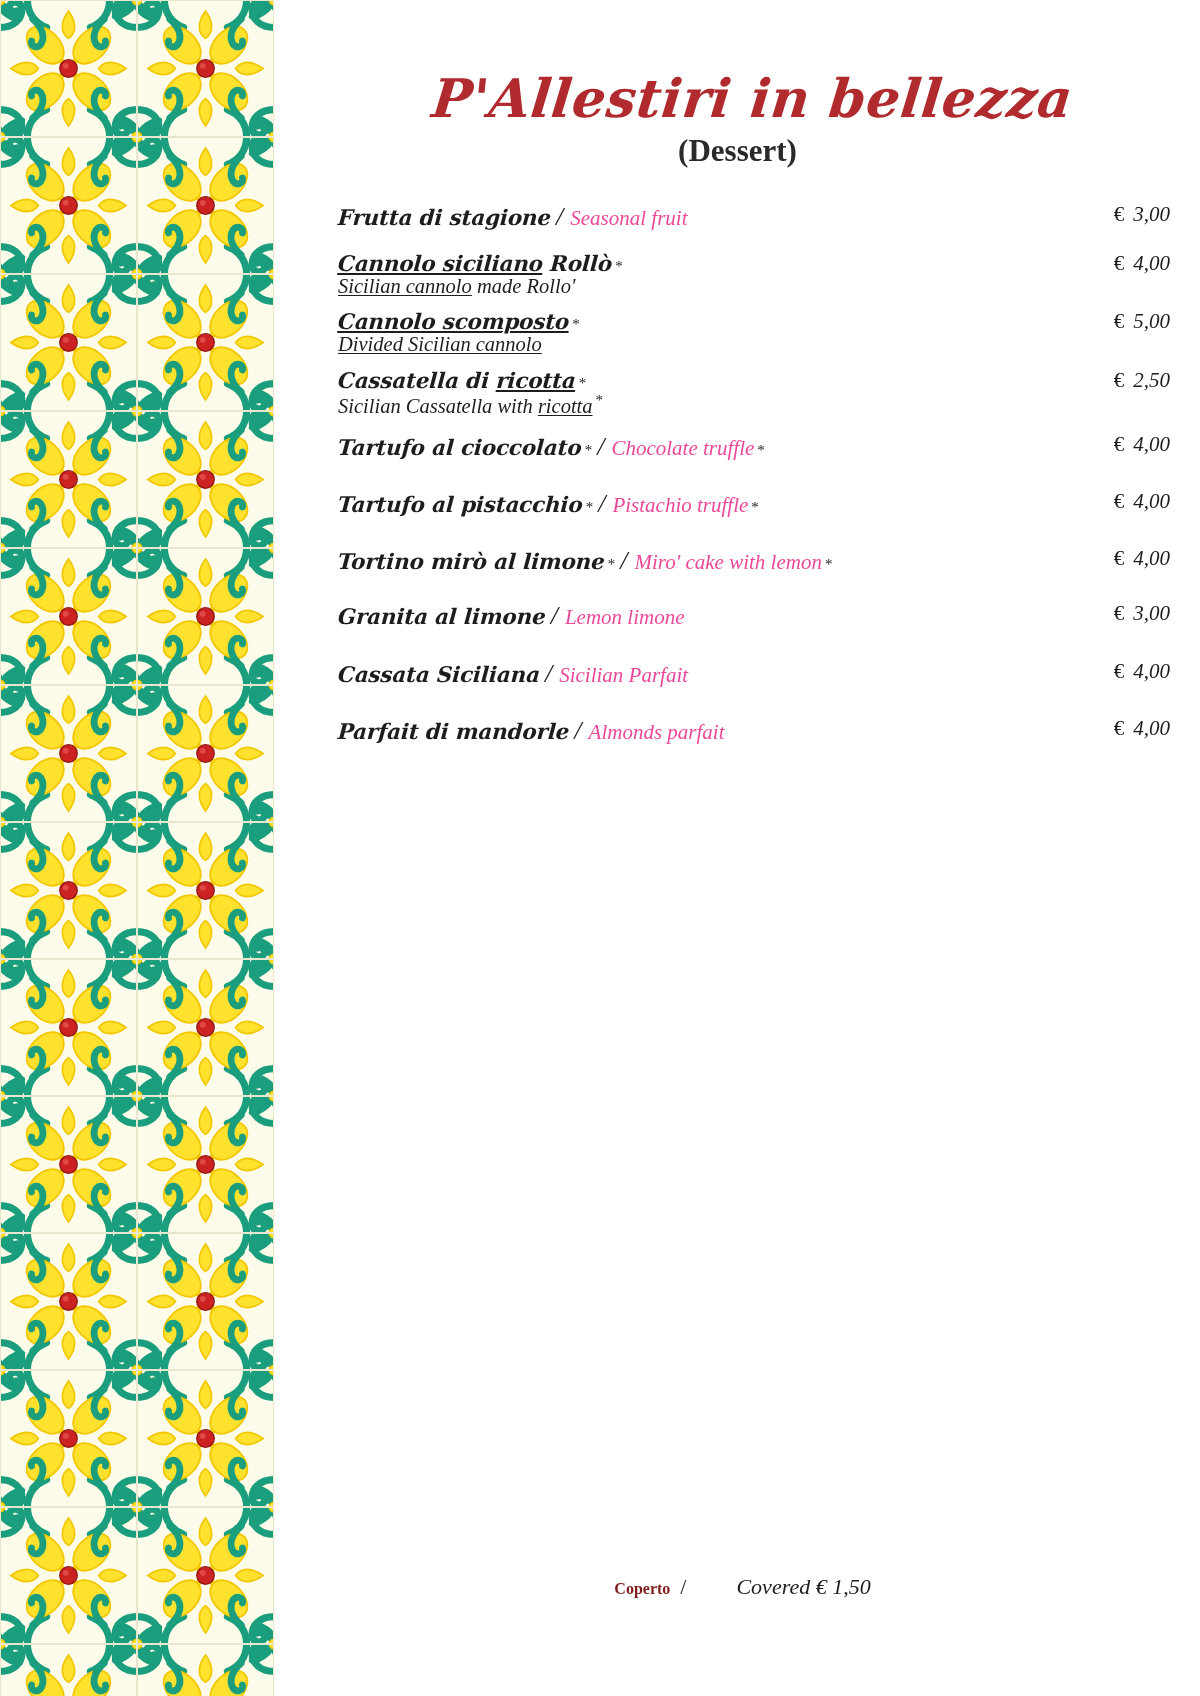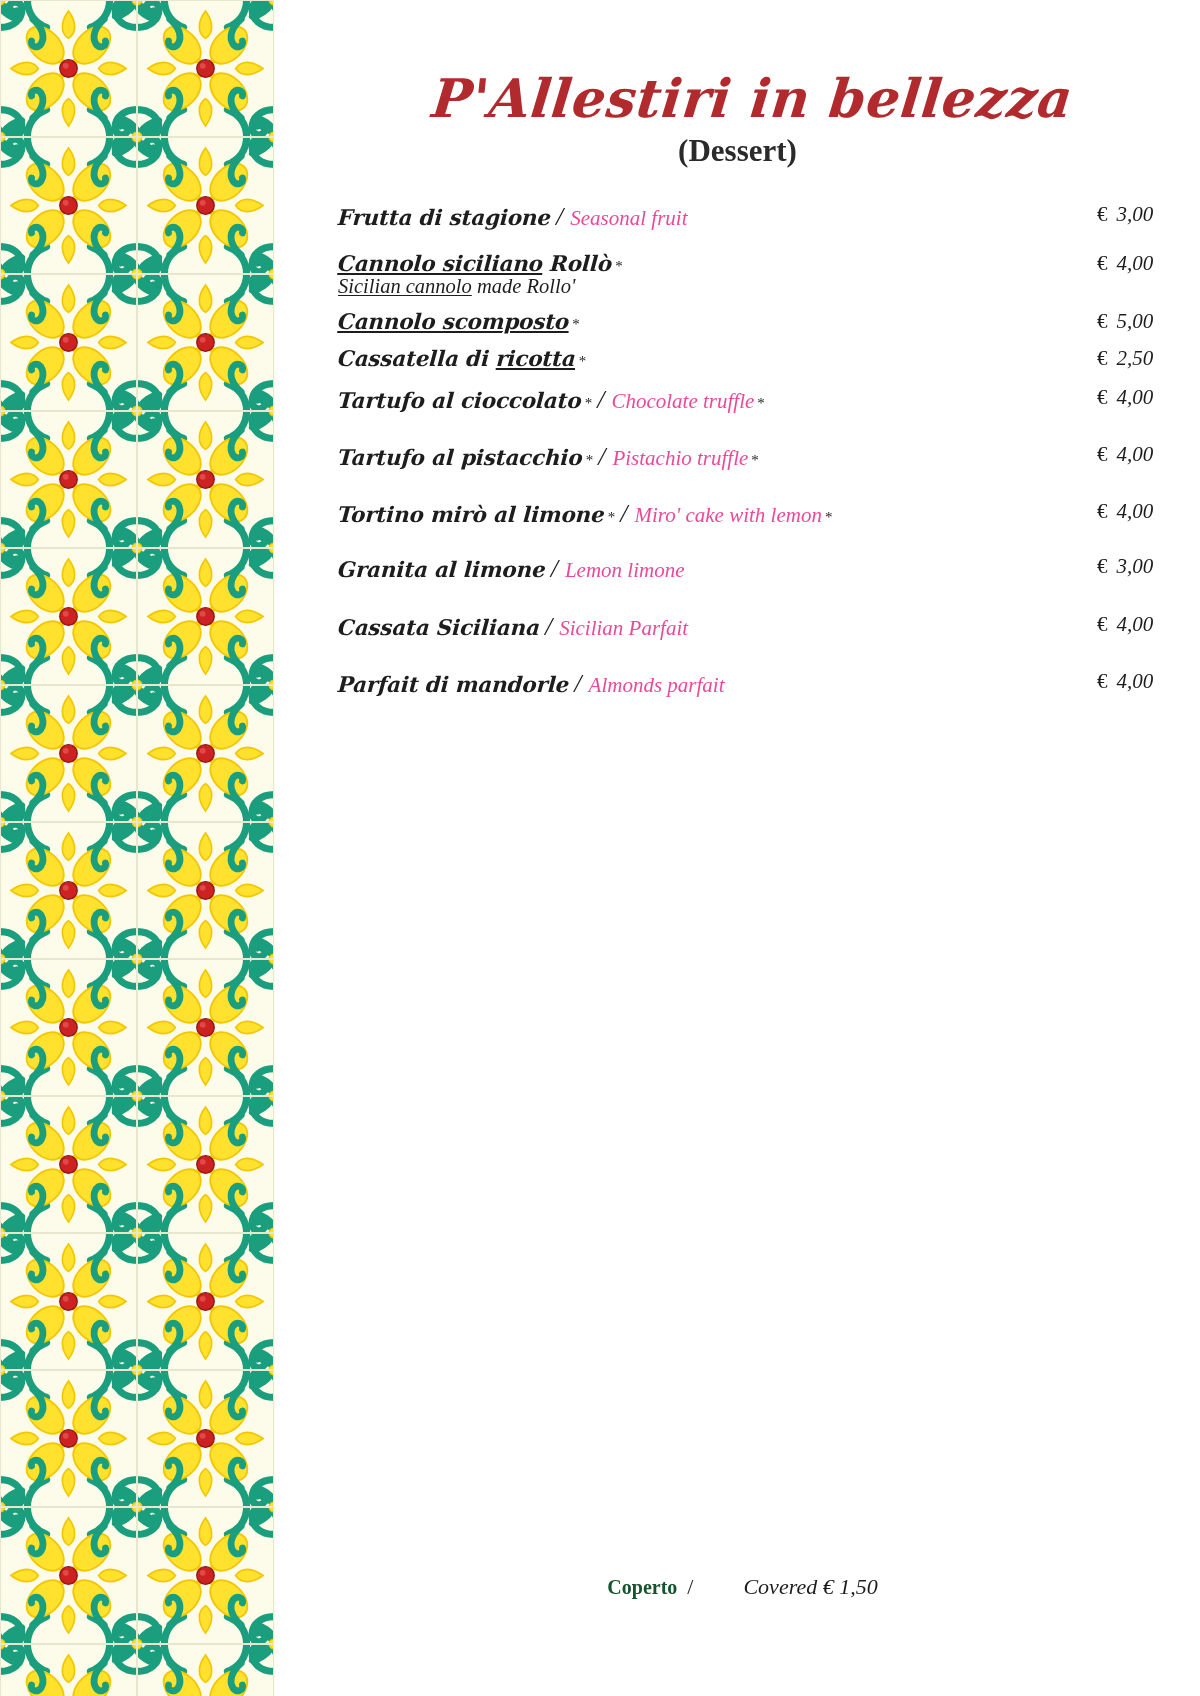--- a/index.html
+++ b/index.html
@@ -140,21 +140,21 @@
   .sub u { text-decoration-thickness: 1px; text-underline-offset: 2px; }
 
   .price {
     font-family: "Liberation Serif", serif;
     font-style: italic;
     font-size: 21px;
     color: #1d1d1d;
     white-space: nowrap;
     flex: 0 0 auto;
     min-width: 92px;
-    text-align: center;
+    text-align: right;
     padding-left: 2px;
   }
   .price .cur { font-style: normal; margin-right: 9px; }
 
   
   .item.i0  { margin-bottom: 19px; }
   .item.i1  { margin-bottom: 11px; }
   .item.i2  { margin-bottom: 12px; }
   .item.i3  { margin-bottom: 14px; }
   .item.i4  { margin-bottom: 27px; }
@@ -170,22 +170,22 @@
     position: absolute;
     left: 0;
     bottom: 96px;
     width: 925px;
     text-align: center;
     padding-left: 10px;
   }
   #footer .cov-it {
     font-family: "Liberation Serif", serif;
     font-weight: bold;
-    font-size: 20px;
-    color: #14532d;
+    font-size: 16px;
+    color: #7f1d1d;
   }
   #footer .cov-slash {
     font-family: "Liberation Serif", serif;
     font-size: 22px;
     color: #1d1d1d;
     margin: 0 6px;
   }
   #footer .cov-en {
     font-family: "Liberation Serif", serif;
     font-style: italic;
@@ -2257,29 +2257,31 @@
         <div class="sub"><u>Sicilian cannolo</u><span> made Rollo'</span></div>
       </div>
       <div class="item i2">
         <div class="item-main">
           <div class="names">
             <span class="it-name ul">Cannolo scomposto</span>
             <span class="star">*</span>
           </div>
           <div class="price"><span class="cur">€</span><span>5,00</span></div>
         </div>
+        <div class="sub ul-all">Divided Sicilian cannolo</div>
       </div>
       <div class="item i3">
         <div class="item-main">
           <div class="names">
             <span class="it-name ul-part"><span>Cassatella di </span><u>ricotta</u></span>
             <span class="star">*</span>
           </div>
           <div class="price"><span class="cur">€</span><span>2,50</span></div>
         </div>
+        <div class="sub"><span>Sicilian Cassatella with </span><u>ricotta</u><span class="star">*</span></div>
       </div>
       <div class="item i4">
         <div class="item-main">
           <div class="names">
             <span class="it-name">Tartufo al cioccolato</span>
             <span class="star">*</span>
             <span class="sep">/</span>
             <span class="en-name">Chocolate truffle</span>
             <span class="star">*</span>
           </div>

